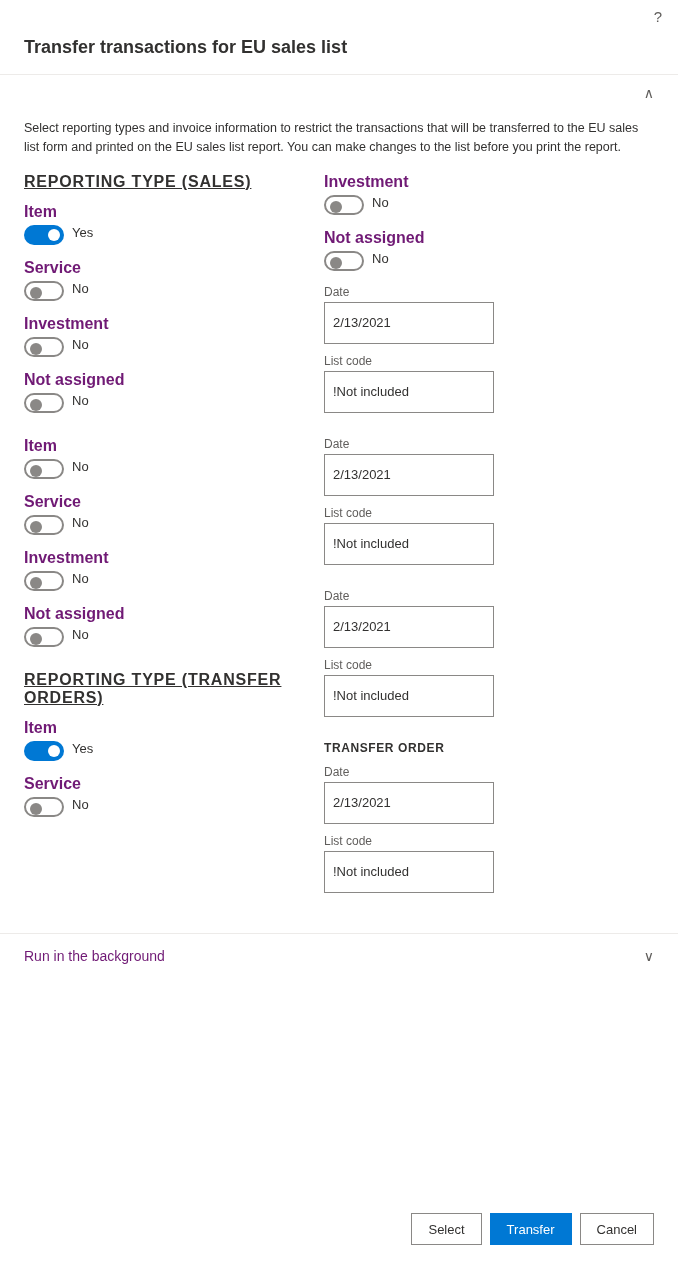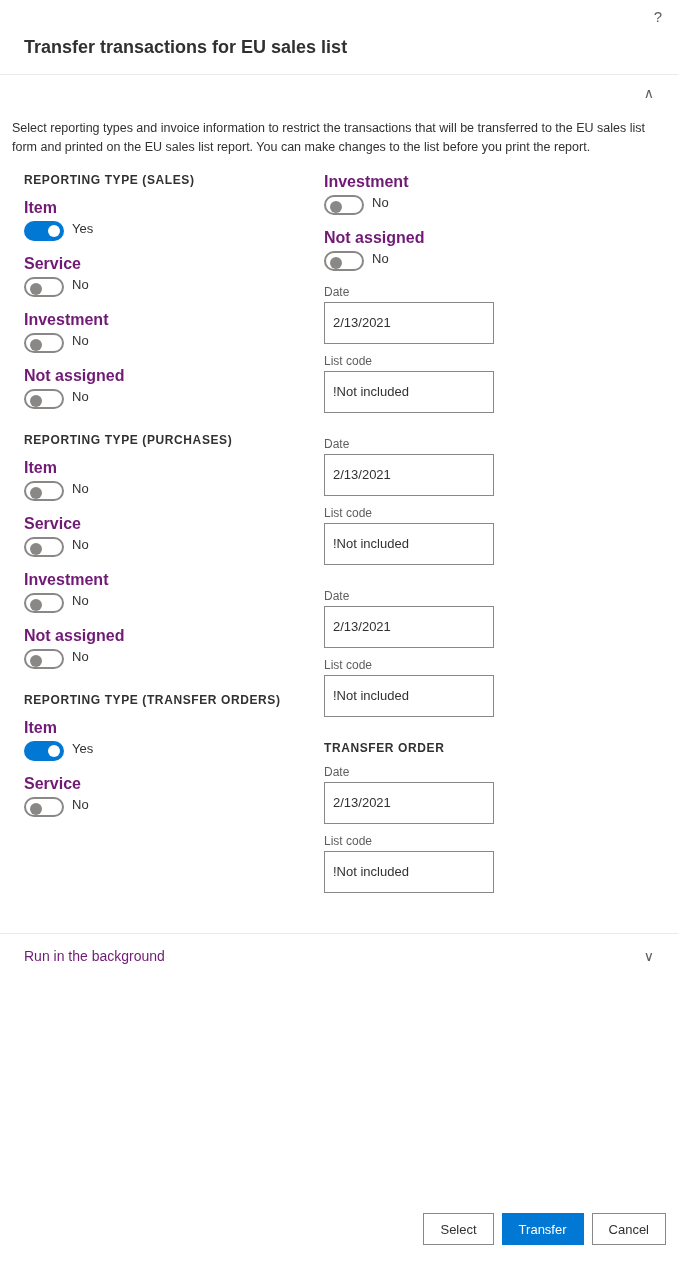--- a/index.html
+++ b/index.html
@@ -34,47 +34,48 @@
     }
 
     .section-header {
       display: flex;
       justify-content: space-between;
       align-items: center;
       padding: 10px 24px;
     }
 
     .section-description {
-      padding: 8px 12px 16px;
+      padding: 8px 24px 16px;
       font-size: 12.5px;
       color: #323130;
       line-height: 1.5;
     }
 
     .form-content {
       padding: 0 24px 16px;
       display: flex;
       gap: 40px;
     }
 
     .left-column {
       flex: 0 0 260px;
     }
 
     .right-column {
       flex: 1;
     }
 
     .reporting-section-title {
-      font-size: 12px;
+      font-size: 16px;
       font-weight: 700;
       letter-spacing: 0.05em;
       text-transform: uppercase;
       margin-bottom: 12px;
       color: #323130;
+      text-decoration: underline;
     }
 
     .toggle-row {
       display: flex;
       align-items: flex-start;
       margin-bottom: 6px;
     }
 
     .toggle-label {
       font-size: 16px;
@@ -191,21 +192,21 @@
 
     
     .bottom-spacer {
       height: 160px;
     }
 
     
     .footer-buttons {
       position: absolute;
       bottom: 24px;
-      right: 12px;
+      right: 24px;
       display: flex;
       gap: 8px;
       align-items: center;
     }
 
     .btn {
       height: 32px;
       padding: 0 16px;
       font-size: 13px;
       cursor: pointer;
@@ -303,21 +304,20 @@
               <div class="toggle-track off">
                   <div class="toggle-thumb"></div>
                 </div>
             </label>
             <span class="toggle-value">No</span>
           </div>
         </div>
       </div>
 
       <div class="invoice-section">
-        <div class="reporting-section-title">REPORTING TYPE (PURCHASES)</div>
 
         <div class="toggle-group">
           <span class="toggle-label">Item</span>
           <div class="toggle-row">
             <label class="toggle">
               <input type="checkbox" style="">
               <div class="toggle-track off">
                   <div class="toggle-thumb"></div>
                 </div>
             </label>

